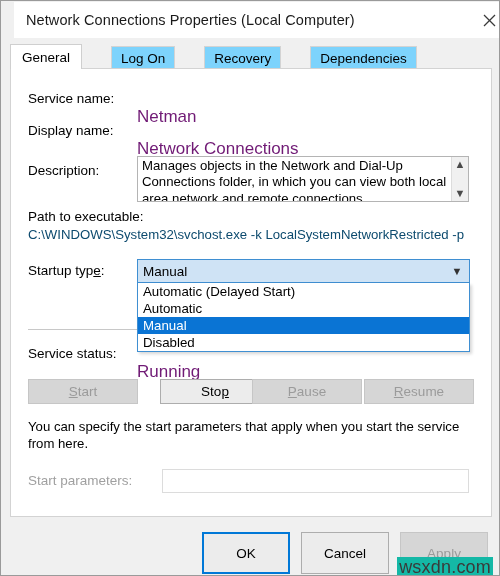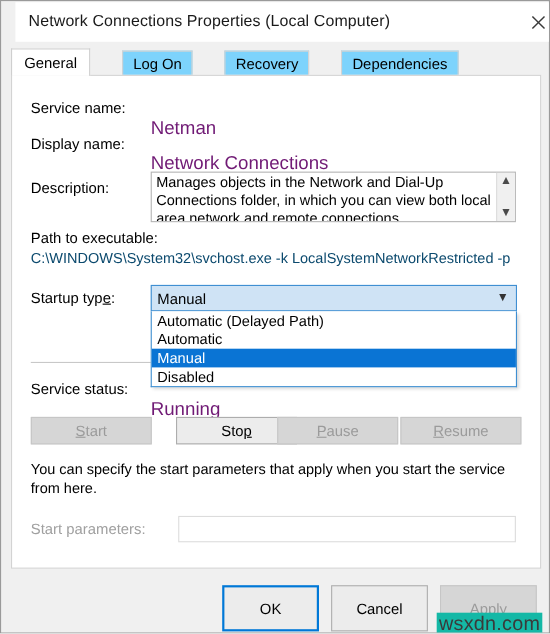--- a/index.html
+++ b/index.html
@@ -334,21 +334,21 @@
       <div id="combo-value">Manual</div>
       <div id="combo-arrow">▼</div>
     </div>
 
     <div id="divider"></div>
 
     <div class="row-label" style="left:17px; top:277px;">Service status:</div>
     <div class="row-value" style="left:126px; top:277px;">Running</div>
 
     <div id="dropdown">
-      <div class="dd-item">Automatic (Delayed Path)</div>
+      <div class="dd-item">Automatic (Delayed Start)</div>
       <div class="dd-item">Automatic</div>
       <div class="dd-item selected">Manual</div>
       <div class="dd-item">Disabled</div>
     </div>
 
     <div class="action-btn" style="left:17px;">
         <span></span>
         <span class="acc">S</span>
         <span>tart</span>
       </div>

